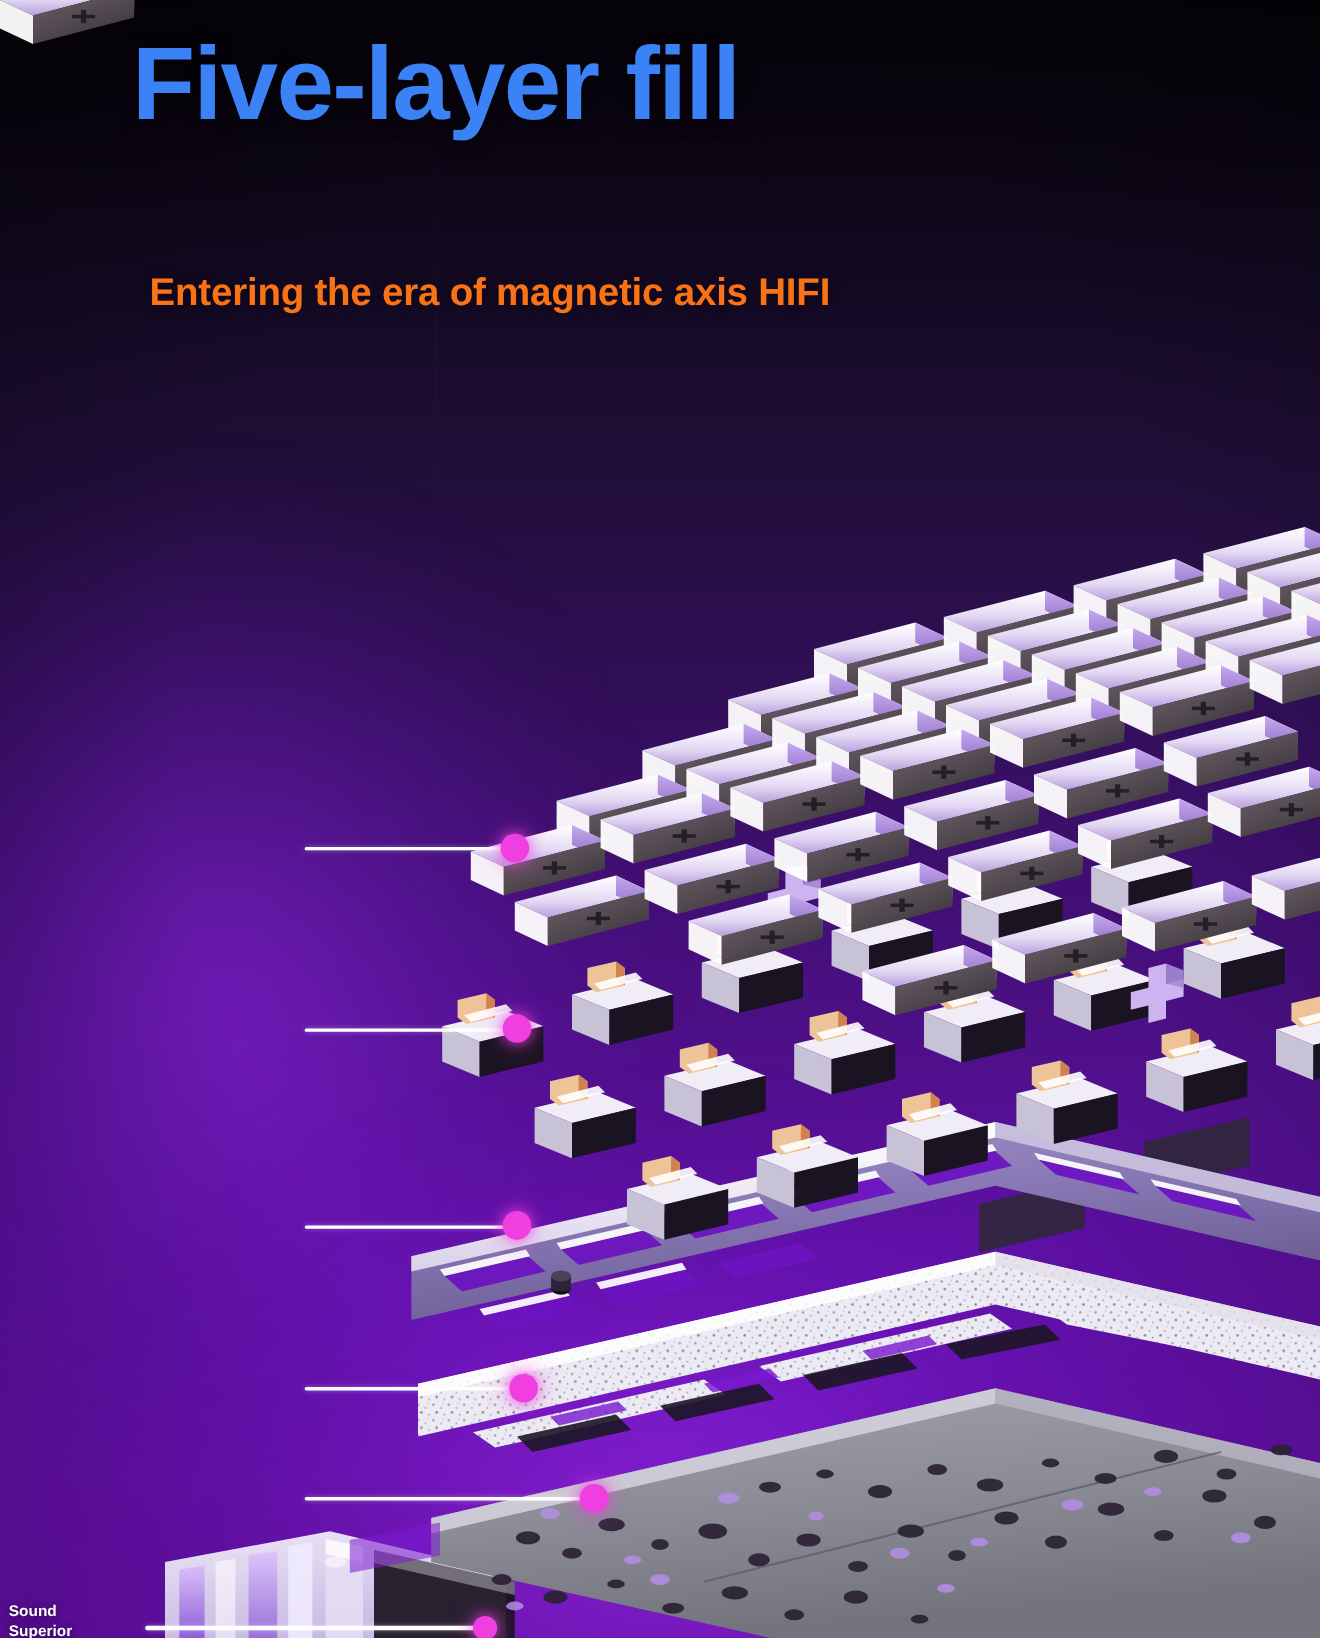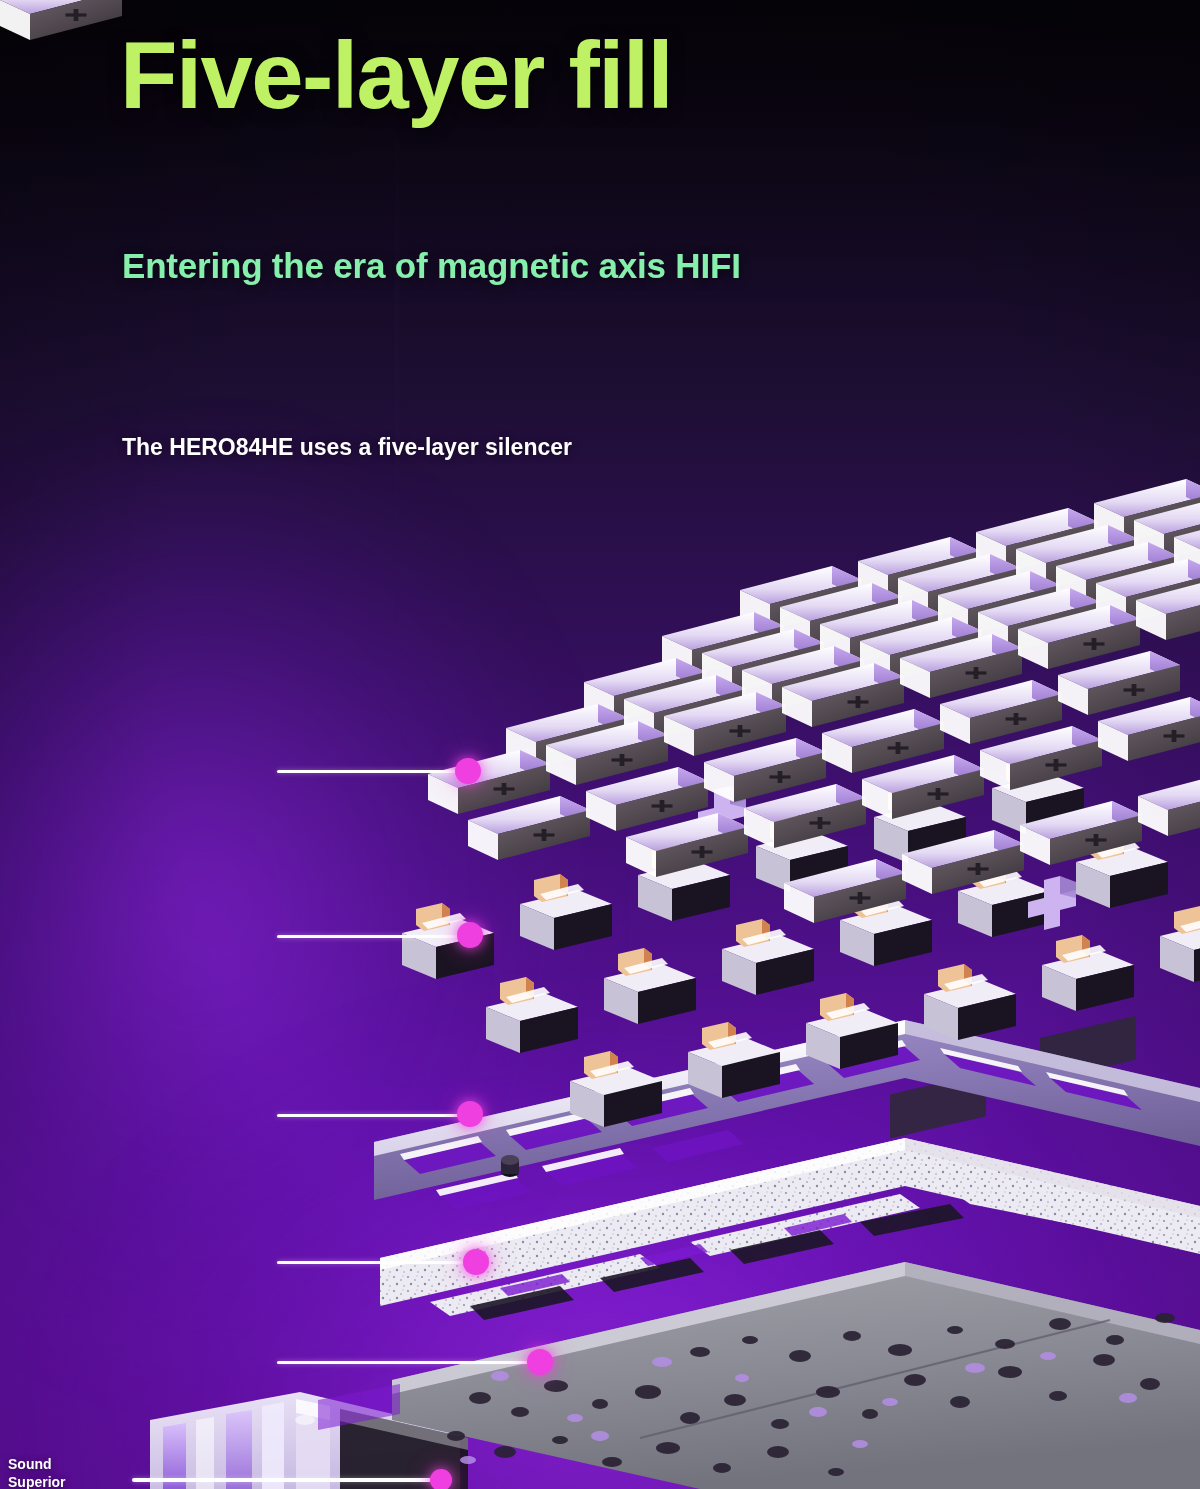--- a/index.html
+++ b/index.html
@@ -46,27 +46,27 @@
     filter:blur(2px);
   }
   .bg-vign {
     position:absolute; inset:0;
     background:radial-gradient(ellipse at 52% 46%, rgba(0,0,0,0) 52%, rgba(0,0,0,.30) 100%);
   }
 
   
   .title {
     position:absolute; left:120px; top:26px;
-    font-size:94px; line-height:1.06; font-weight:700; color:#bef264;
+    font-size:94px; line-height:1.06; font-weight:700; color:#3b82f6;
     letter-spacing:-1.5px;
     text-shadow:0 2px 16px rgba(0,0,0,.55);
   }
   .subtitle {
-    position:absolute; left:122px; top:246px;
-    font-size:35px; font-weight:700; color:#86efac; letter-spacing:-.2px;
+    position:absolute; left:136px; top:246px;
+    font-size:35px; font-weight:700; color:#f97316; letter-spacing:-.2px;
     text-shadow:0 2px 12px rgba(0,0,0,.45);
   }
   .body-copy {
     position:absolute; left:122px; top:430px;
     font-size:23px; font-weight:700; line-height:1.52; color:#fff;
     text-shadow:0 1px 8px rgba(0,0,0,.45);
   }
   .body-copy span { display:block; }
 
   
@@ -535,21 +535,20 @@
           </g>
   </g>
 
   </g>
 </svg>
 </div>
 
 <h1 class="title">Five-layer fill</h1>
 <h2 class="subtitle">Entering the era of magnetic axis HIFI</h2>
 <p class="body-copy">
-  <span>The HERO84HE uses a five-layer silencer</span>
 </p>
 
 <div class="callout" id="co-keycap">
 
   <div class="cl-line"></div>
   <div class="cl-dot"></div>
 </div>
 
 <div class="callout" id="co-axis">
 

